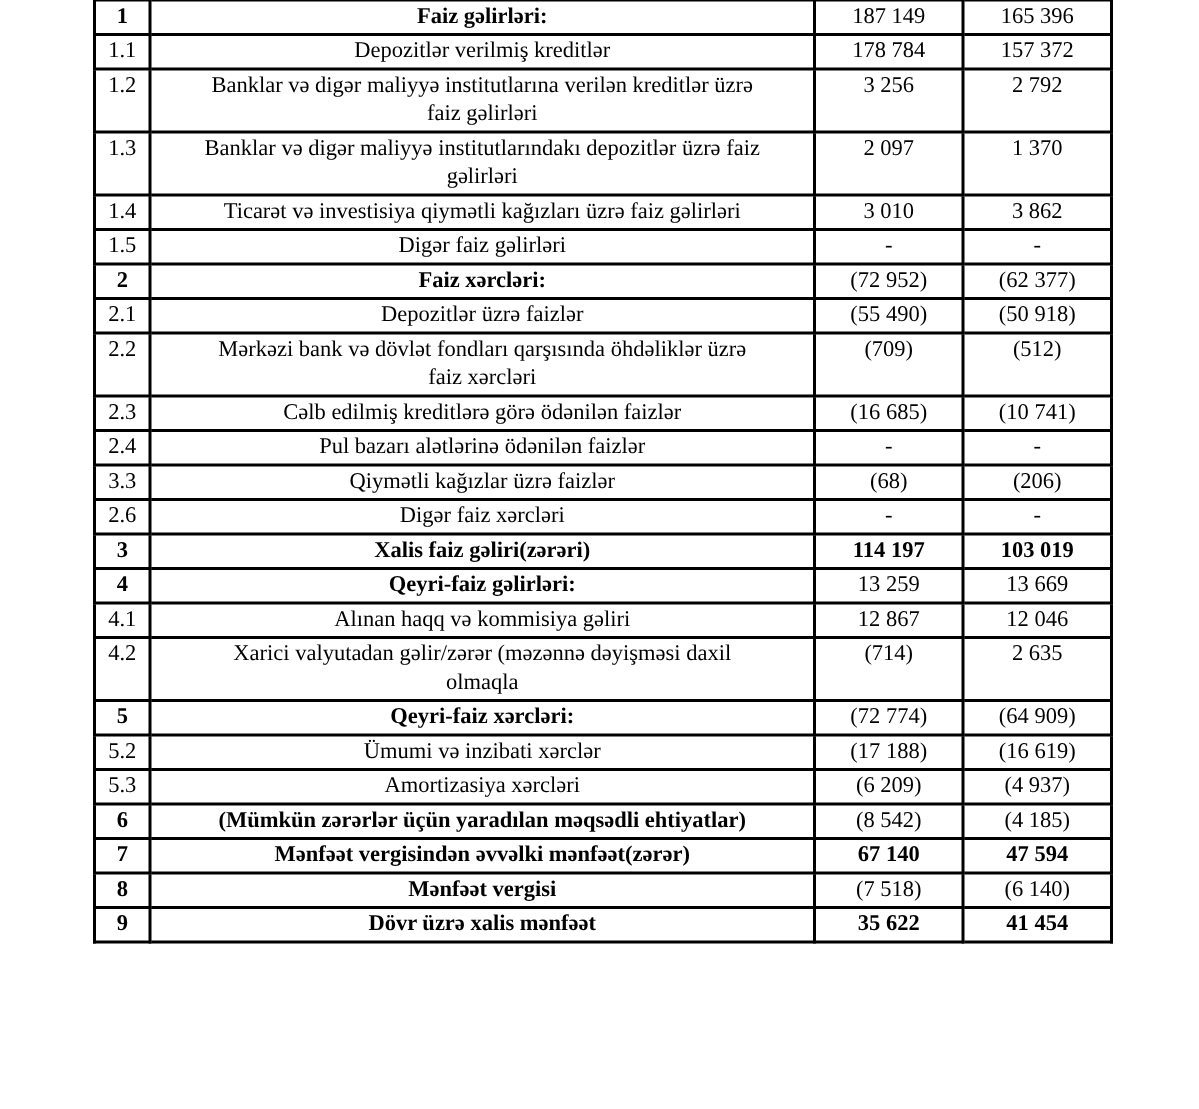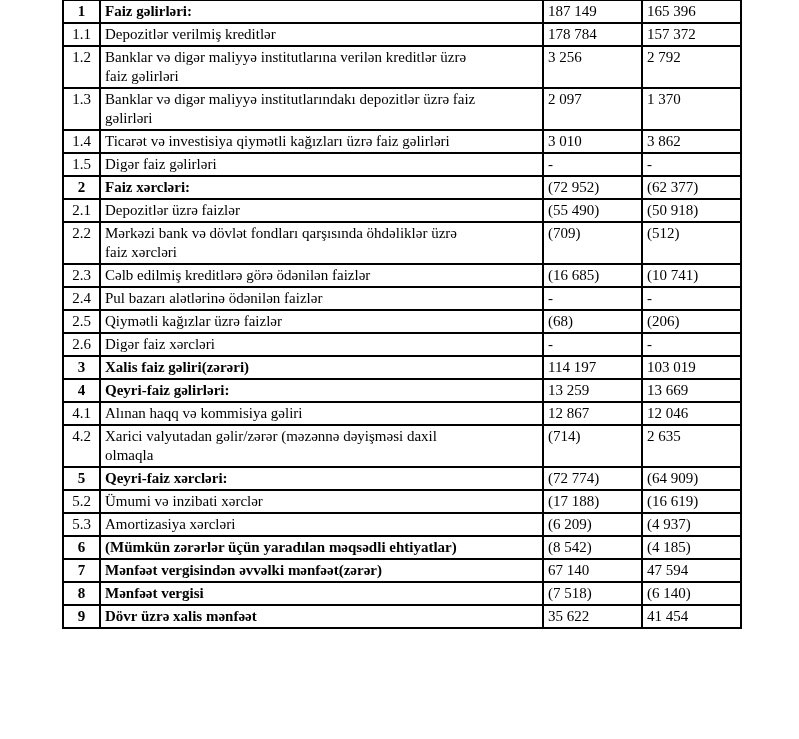--- a/index.html
+++ b/index.html
@@ -30,36 +30,36 @@
     line-height: 19px;
     padding: 1px 4px;
     vertical-align: top;
     overflow: hidden;
   }
   td.num {
     text-align: center;
     padding: 1px 1px;
   }
   td.desc {
-    text-align: left;
+    text-align: center;
     padding-left: 6px;
     padding-right: 2px;
     white-space: pre-line;
   }
   td.val {
-    text-align: left;
+    text-align: center;
     padding-right: 8px;
     white-space: nowrap;
   }
   tr.main td.num,
   tr.main td.desc {
     font-weight: bold;
   }
   tr.bv td.val {
-    font-weight: normal;
+    font-weight: bold;
   }
 </style>
 </head>
 <body>
 
 <div class="sheet">
   <table class="fin">
     <colgroup>
       <col style="width:37px">
       <col style="width:443px">
@@ -130,21 +130,21 @@
         <td class="val">(16 685)</td>
         <td class="val">(10 741)</td>
       </tr>
       <tr>
         <td class="num">2.4</td>
         <td class="desc">Pul bazarı alətlərinə ödənilən faizlər</td>
         <td class="val">-</td>
         <td class="val">-</td>
       </tr>
       <tr>
-        <td class="num">2.5</td>
+        <td class="num">3.3</td>
         <td class="desc">Qiymətli kağızlar üzrə faizlər</td>
         <td class="val">(68)</td>
         <td class="val">(206)</td>
       </tr>
       <tr>
         <td class="num">2.6</td>
         <td class="desc">Digər faiz xərcləri</td>
         <td class="val">-</td>
         <td class="val">-</td>
       </tr>

